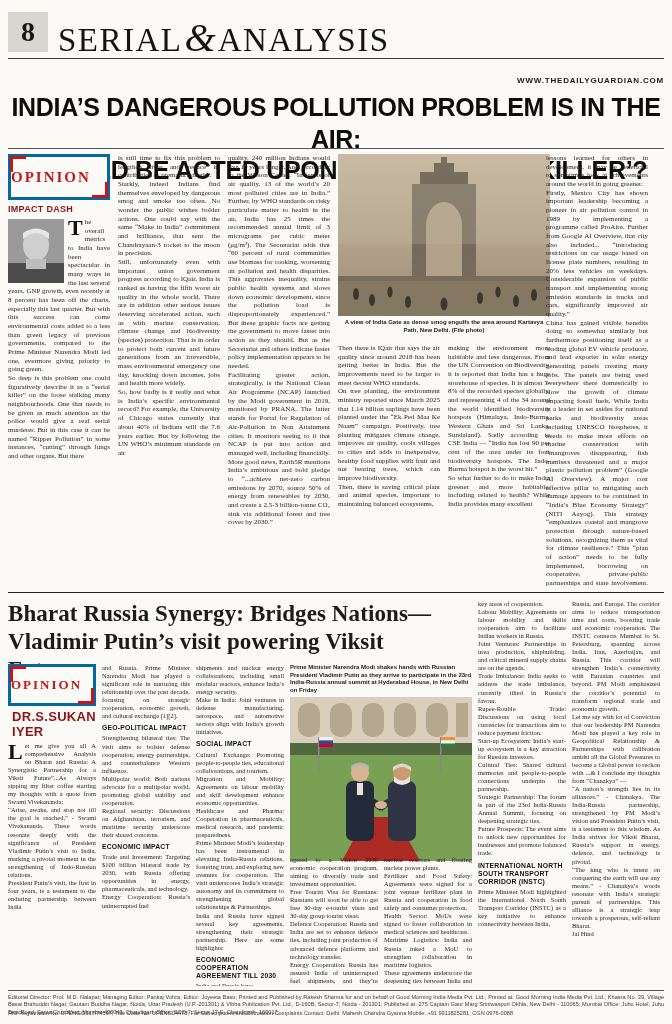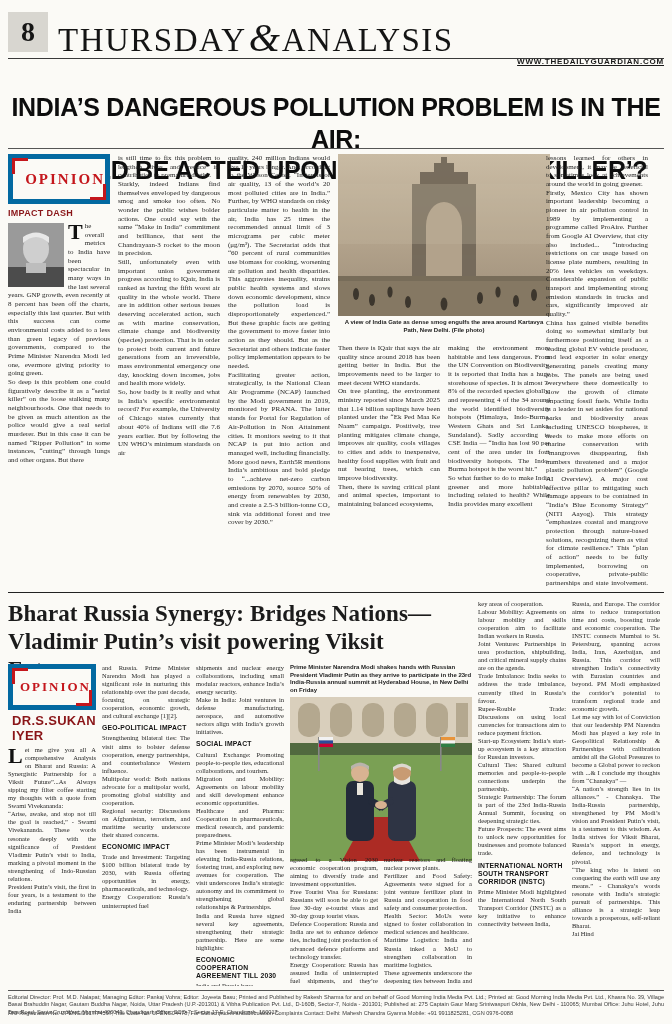--- a/index.html
+++ b/index.html
@@ -10,30 +10,30 @@
   .pagenum{left:8px;top:12px;width:40px;height:40px;background:#d8d6d0;display:flex;align-items:center;justify-content:center;
            font:bold 28px "Liberation Serif",serif;color:#161616;}
   .mast-title{left:58px;top:14px;font:400 33px "Liberation Serif",serif;color:#141414;letter-spacing:1.5px;white-space:nowrap;}
   .mast-title .amp{font-style:italic;font-size:40px;letter-spacing:0;margin:0 2px;}
   .mast-right{right:8px;top:14px;text-align:right;line-height:1.25;}
   .paper{font:bold 10.5px "Liberation Sans",sans-serif;letter-spacing:.6px;color:#111;}
   .dateline{font:7px "Liberation Sans",sans-serif;letter-spacing:.5px;color:#333;margin-top:2px;}
   .city{font:bold 7px "Liberation Sans",sans-serif;letter-spacing:.6px;color:#222;margin-top:1px;}
   .rule{left:8px;right:8px;height:0;border-top:1px solid #3a3a3a;}
   .rule-a{top:58px;border-top-width:1px;}
-  .website{right:8px;top:57px;font:bold 8px "Liberation Sans",sans-serif;letter-spacing:.8px;color:#1a1a1a;text-decoration:underline;}
+  .website{right:8px;top:76px;font:bold 8px "Liberation Sans",sans-serif;letter-spacing:.8px;color:#1a1a1a;}
   .rule-b{top:148px;border-top:1px solid #555;}
   .rule-divider{top:592px;border-top:1.4px solid #222;}
   .rule-footer{top:990px;border-top:1px solid #555;}
   
   .h1wrap{left:8px;top:92px;width:656px;text-align:center;}
   .h1line{font:bold 25px/31px "Liberation Sans",sans-serif;letter-spacing:-0.3px;color:#0d0d0d;transform:scaleY(1.06);}
   .h2wrap{left:8px;top:600px;width:444px;font:bold 23px/28px "Liberation Serif",serif;color:#1b1b1b;letter-spacing:.1px;}
   
-  .opbox{position:relative;border:5px solid #0369a1;height:40px;display:flex;align-items:center;justify-content:flex-end;background:#fbfaf6;}
+  .opbox{position:relative;border:3px solid #0369a1;height:40px;display:flex;align-items:center;justify-content:flex-start;background:#fbfaf6;}
   .opbox .oplabel{color:#c4161c;font:bold 15px "Liberation Serif",serif;letter-spacing:2px;}
   .corner{position:absolute;width:13px;height:13px;}
   .ctl{top:-1px;left:-1px;border-top:3px solid #c4161c;border-left:3px solid #c4161c;}
   .cbr{bottom:-1px;right:-1px;border-bottom:3px solid #c4161c;border-right:3px solid #c4161c;}
   .author{color:#8a1518;font:bold 9px "Liberation Sans",sans-serif;letter-spacing:.3px;padding:4px 0 4px;}
   .author-row{display:flex;align-items:center;gap:4px;padding:3px 0 3px;}
   .author-row .author{padding:0;font-size:13px;}
   .portrait{float:left;margin:1px 4px 2px 0;}
   
   .col{position:absolute;overflow:hidden;}
@@ -47,21 +47,21 @@
   .cap-center{text-align:center;}
   
   .imprint{left:8px;width:656px;font:5.6px/1.3 "Liberation Sans",sans-serif;color:#3c3c3c;text-align:justify;}
 </style>
 </head>
 <body>
 
 <div class="page">
 
   <div class="abs pagenum">8</div>
-  <div class="abs mast-title"><span>THURSDAY</span><span class="amp">&amp;</span><span>ANALYSIS</span></div>
+  <div class="abs mast-title"><span>SERIAL</span><span class="amp">&amp;</span><span>ANALYSIS</span></div>
   <div class="abs rule rule-a"></div>
   <div class="abs website">WWW.THEDAILYGUARDIAN.COM</div>
 
   <div class="abs h1wrap">
     <div class="h1line">INDIA’S DANGEROUS POLLUTION PROBLEM IS IN THE AIR:</div>
     <div class="h1line">SHOULD BE ACTED UPON AS IF A ‘SERIAL KILLER’?</div>
   </div>
   <div class="abs rule rule-b"></div>
 
   <div class="col" style="left:8px;top:154px;width:102px;height:434px;">

